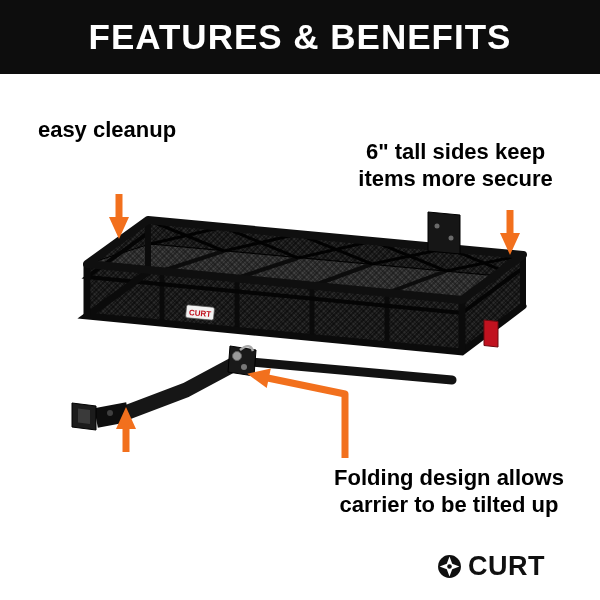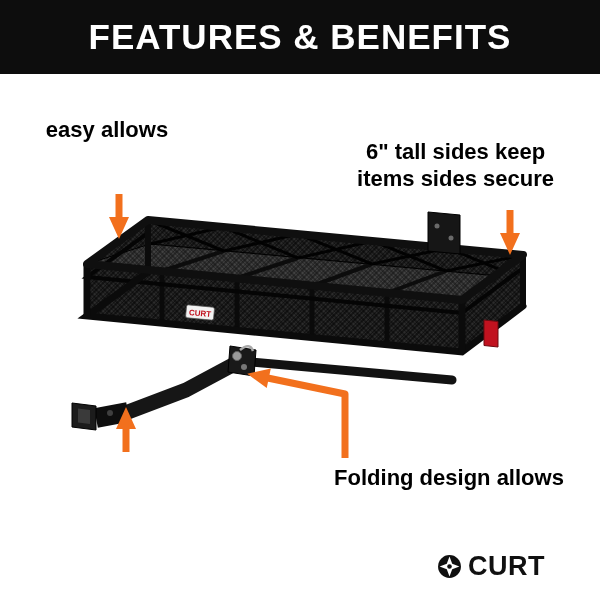--- a/index.html
+++ b/index.html
@@ -22,31 +22,32 @@
 </head>
 <body>
 
 <div class="page">
 
   <header class="topbar">
     <h1>FEATURES &amp; BENEFITS</h1>
   </header>
 
   <div class="callout c-mesh">
-    <div>easy allows</div>
+    <div>easy cleanup</div>
   </div>
 
   <div class="callout c-sides">
     <div>6" tall sides keep</div>
-    <div>items sides secure</div>
+    <div>items more secure</div>
   </div>
 
 
   <div class="callout c-fold">
     <div>Folding design allows</div>
+    <div>carrier to be tilted up</div>
   </div>
 
   <svg class="art" viewBox="0 0 600 600">
     <defs>
       <pattern id="meshLight" width="6" height="6" patternUnits="userSpaceOnUse" patternTransform="rotate(45)">
         <rect width="6" height="6" fill="#2b2b2b"></rect>
         <path d="M0,0 H6 M0,3 H6" stroke="#5a5a5a" stroke-width="1"></path>
         <path d="M0,0 V6 M3,0 V6" stroke="#101010" stroke-width="1"></path>
       </pattern>
       <pattern id="meshDark" width="6" height="6" patternUnits="userSpaceOnUse" patternTransform="rotate(45)">

